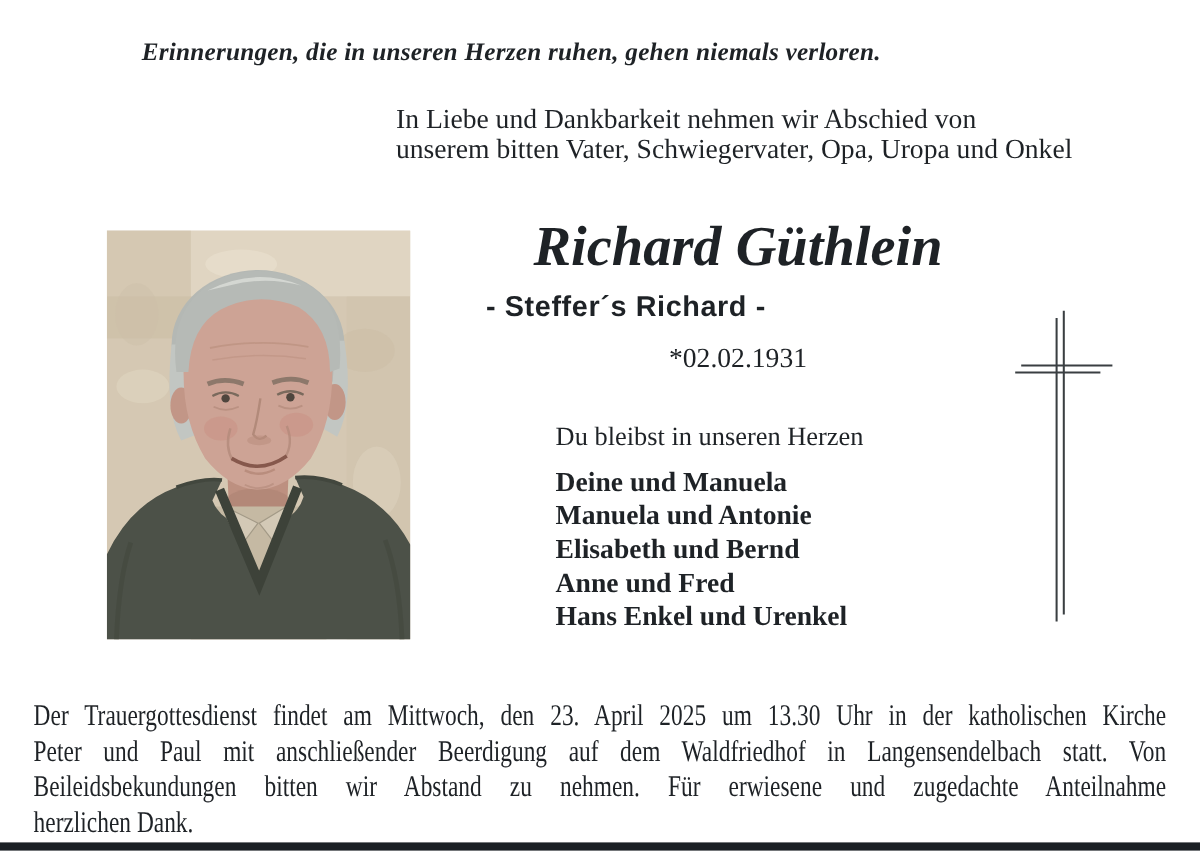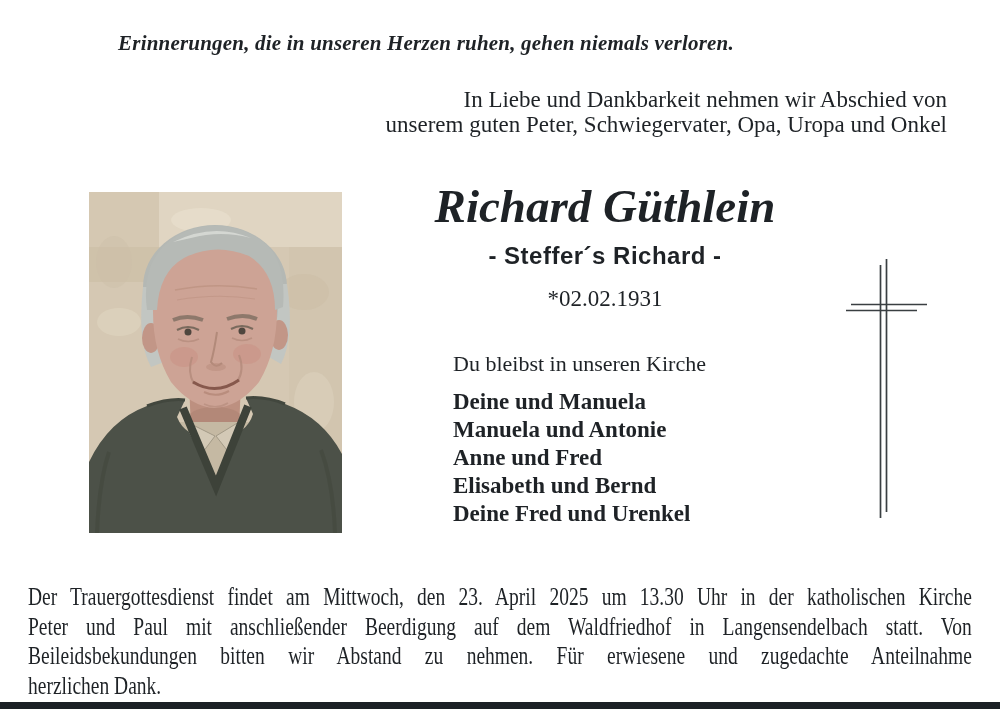--- a/index.html
+++ b/index.html
@@ -12,35 +12,34 @@
     overflow: hidden;
   }
   .quote {
     position: absolute; top: 31px; left: 0; width: 852px;
     text-align: center;
     font-size: 21px; font-weight: bold; font-style: italic;
     letter-spacing: 0.2px;
   }
   .intro {
     position: absolute; top: 87px; left: 330px; width: 617px;
-    text-align: right;
+    text-align: left;
     font-size: 23px; line-height: 25px;
   }
   .photo {
     position: absolute; top: 192px; left: 89px;
     width: 253px; height: 341px;
   }
-  .center-col { position: absolute; top: 180px; left: 395px; width: 420px; }
+  .center-col { position: absolute; top: 180px; left: 405px; width: 420px; }
   .name {
     text-align: center;
     font-size: 47px; font-weight: bold; font-style: italic;
     line-height: 53px; white-space: nowrap;
   }
   .nickname {
-    text-align: center;
     font-family: "Liberation Sans", sans-serif;
     font-weight: bold; font-size: 24px; line-height: 26px;
     margin-top: 10px; letter-spacing: 0.5px;
   }
   .dates {
     display: flex; justify-content: center; gap: 64px;
     font-size: 23px; line-height: 26px; margin-top: 17px;
   }
   .farewell {
     margin-top: 39px; padding-left: 58px;
@@ -63,21 +62,21 @@
     width: 1000px; height: 7px; background: #1b2025;
   }
 </style>
 </head>
 <body>
 
 <div class="quote">Erinnerungen, die in unseren Herzen ruhen, gehen niemals verloren.</div>
 
 <div class="intro">
   <div>In Liebe und Dankbarkeit nehmen wir Abschied von</div>
-  <div>unserem guten Peter, Schwiegervater, Opa, Uropa und Onkel</div>
+  <div>unserem bitten Vater, Schwiegervater, Opa, Uropa und Onkel</div>
 </div>
 
 <svg class="photo" viewBox="0 0 253 341" xmlns="http://www.w3.org/2000/svg" preserveAspectRatio="none">
   <g>
     <rect width="253" height="341" fill="#d5c8b3"></rect>
     <rect width="253" height="55" fill="#e2d8c5" opacity="0.8"></rect>
     <rect x="0" y="0" width="70" height="90" fill="#c9bba2" opacity="0.5"></rect>
     <rect x="200" y="55" width="53" height="286" fill="#cfc1aa" opacity="0.35"></rect>
     <ellipse cx="30" cy="130" rx="22" ry="14" fill="#e0d5c0" opacity="0.6"></ellipse>
     <ellipse cx="215" cy="100" rx="25" ry="18" fill="#cbbda6" opacity="0.5"></ellipse>
@@ -126,27 +125,27 @@
     <path d="M232,258 Q244,290 246,341" stroke="#42473e" stroke-width="4" fill="none" opacity="0.6"></path>
   </g>
 </svg>
 
 <div class="center-col">
   <div class="name">Richard Güthlein</div>
   <div class="nickname">- Steffer´s Richard -</div>
   <div class="dates">
     <span>*02.02.1931</span>
   </div>
-  <div class="farewell">Du bleibst in unseren Kirche</div>
+  <div class="farewell">Du bleibst in unseren Herzen</div>
   <div class="mourners">
     <div>Deine und Manuela</div>
     <div>Manuela und Antonie</div>
+    <div>Elisabeth und Bernd</div>
     <div>Anne und Fred</div>
-    <div>Elisabeth und Bernd</div>
-    <div>Deine Fred und Urenkel</div>
+    <div>Hans Enkel und Urenkel</div>
   </div>
 </div>
 
 <svg class="cross" width="85" height="265" viewBox="0 0 85 265" xmlns="http://www.w3.org/2000/svg">
   <line x1="35.5" y1="10" x2="35.5" y2="263" stroke="#3a3f42" stroke-width="1.7"></line>
   <line x1="41.5" y1="4" x2="41.5" y2="257" stroke="#3a3f42" stroke-width="1.7"></line>
   <line x1="6" y1="49.5" x2="82" y2="49.5" stroke="#3a3f42" stroke-width="1.7"></line>
   <line x1="1" y1="55.5" x2="72" y2="55.5" stroke="#3a3f42" stroke-width="1.7"></line>
 </svg>
 

